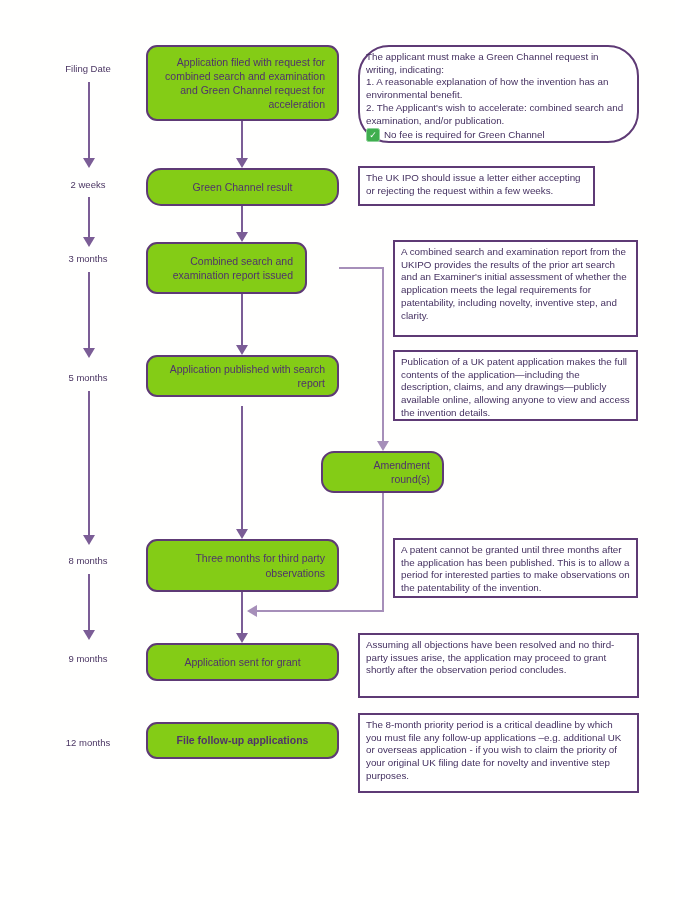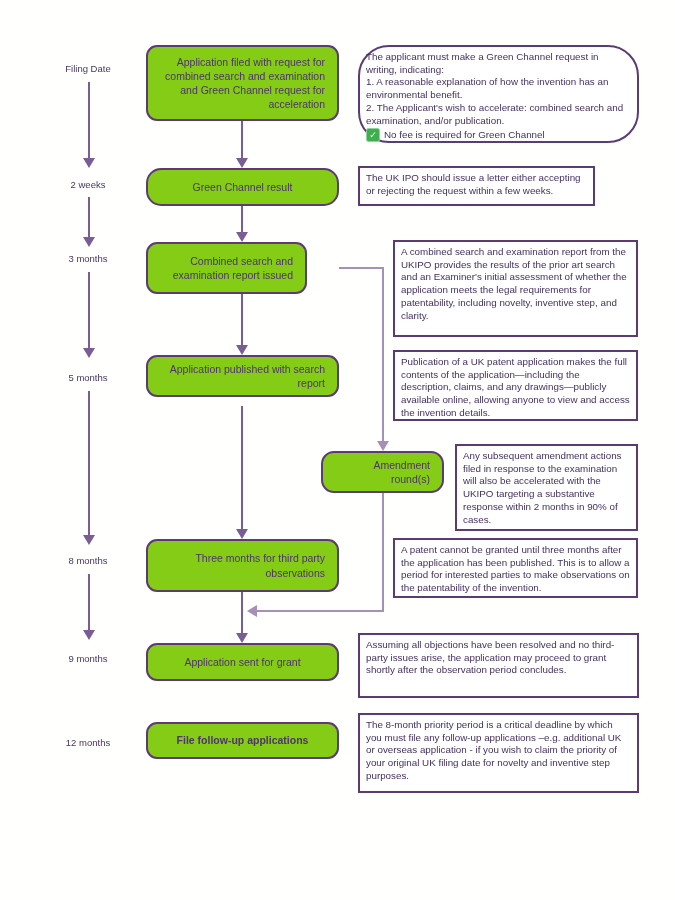--- a/index.html
+++ b/index.html
@@ -165,23 +165,20 @@
   </div>
 
   <div class="note-box" style="left:393px;top:240px;width:245px;height:97px;">
     <div class="note-text">A combined search and examination report from the UKIPO provides the results of the prior art search and an Examiner's initial assessment of whether the application meets the legal requirements for patentability, including novelty, inventive step, and clarity.</div>
   </div>
 
   <div class="note-box" style="left:393px;top:350px;width:245px;height:71px;">
     <div class="note-text">Publication of a UK patent application makes the full contents of the application—including the description, claims, and any drawings—publicly available online, allowing anyone to view and access the invention details.</div>
   </div>
 
-  <div class="note-box" style="left:455px;top:444px;width:183px;height:87px;">
-    <div class="note-text">Any subsequent amendment actions filed in response to the examination will also be accelerated with the UKIPO targeting a substantive response within 2 months in 90% of cases.</div>
-  </div>
 
   <div class="note-box" style="left:358px;top:633px;width:281px;height:65px;">
     <div class="note-text">Assuming all objections have been resolved and no third-party issues arise, the application may proceed to grant shortly after the observation period concludes.</div>
   </div>
 
   <div class="note-box" style="left:393px;top:538px;width:245px;height:60px;">
     <div class="note-text">A patent cannot be granted until three months after the application has been published. This is to allow a period for interested parties to make observations on the patentability of the invention.</div>
   </div>
 
   <div class="note-box" style="left:358px;top:713px;width:281px;height:80px;">

